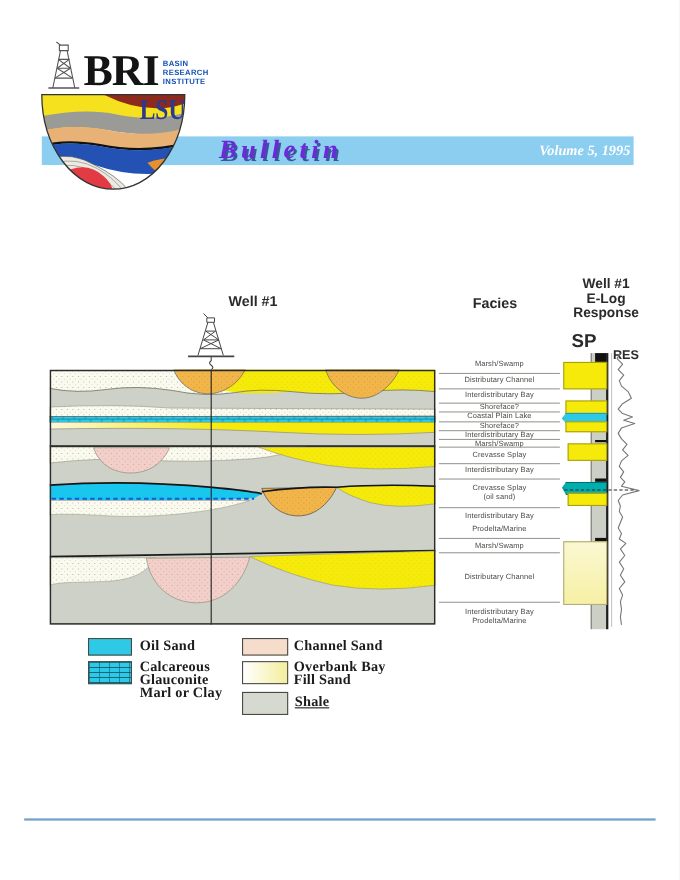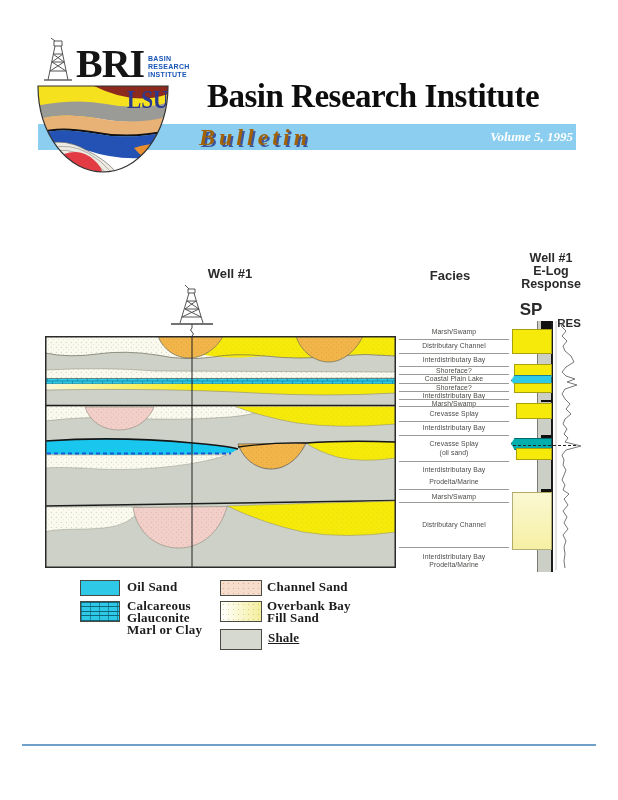--- a/index.html
+++ b/index.html
@@ -7,21 +7,21 @@
         font-family:"Liberation Sans",sans-serif;}
   .abs{position:absolute;}
 
   
   #bri-big{left:76px;top:44px;font:600 40px/40px "Liberation Serif",serif;color:#141414;letter-spacing:-1px;}
   #institute{left:148px;top:55px;color:#1553B5;font:700 7px/8px "Liberation Sans",sans-serif;letter-spacing:.3px;}
   #lsu{left:127px;top:87px;font:700 26px/26px "Liberation Serif",serif;color:#2B3990;
        transform:scaleX(.82);transform-origin:left top;z-index:6;}
   #banner{left:38px;top:124px;width:538px;height:26px;z-index:1;}
   #main-title{left:207px;top:76px;font:600 33px/40px "Liberation Serif",serif;color:#0d0d0d;letter-spacing:-.5px;z-index:2;}
-  #bulletin{left:199px;top:125px;font:700 italic 24px/24px "Liberation Serif",serif;color:#a16207;
+  #bulletin{left:199px;top:125px;font:700 italic 24px/24px "Liberation Serif",serif;color:#6d28d9;
             letter-spacing:4px;text-shadow:2px 2px 0 rgba(45,65,145,.85);z-index:3;}
   #volume{left:455px;top:130px;width:118px;text-align:right;font:600 italic 13px/14px "Liberation Serif",serif;
           color:#ffffff;z-index:3;}
   #logo-circle{left:36px;top:84px;z-index:5;}
   #hdr-derrick{left:42px;top:38px;}
 
   
   .diag-label{font:700 13px/13px "Liberation Sans",sans-serif;color:#2a2a2a;text-align:center;}
   #well-label{left:198px;top:267px;width:64px;}
   #facies-title{left:419px;top:269px;width:62px;text-align:center;}
@@ -110,21 +110,20 @@
       <path d="M8,60 Q30,54 50,66 Q70,76 80,88 L36,88 Q16,74 8,60 Z" fill="#EDEAE2" stroke="#555" stroke-width=".6"></path>
       <path d="M14,64 Q34,59 52,69 Q66,77 74,87 M12,68 Q32,63 48,72 Q62,80 69,88" stroke="#888" stroke-width=".6" fill="none"></path>
       <path d="M28,70 Q45,64 58,76 Q65,82 67,90 L38,90 Q31,80 28,70 Z" fill="#E33B44"></path>
       <path d="M98,64 Q115,58 134,60 L122,82 Q106,74 98,64 Z" fill="#E89030"></path>
     </g>
     <path d="M2,2 L132,2 A65,86 0 0 1 2,2 Z" fill="none" stroke="#333" stroke-width="1.2"></path>
   </svg>
 
   <div class="abs" id="lsu">LSU</div>
 
-  <div class="abs" id="main-title">Basin Research Institute</div>
   <div class="abs" id="bulletin">Bulletin</div>
   <div class="abs" id="volume">Volume 5, 1995</div>
 
   <div class="abs diag-label" id="well-label">Well #1</div>
   <div class="abs diag-label" id="facies-title">Facies</div>
   <div class="abs" id="elog-title">
     <div>Well #1</div>
     <div>E-Log</div>
     <div>Response</div>
   </div>

